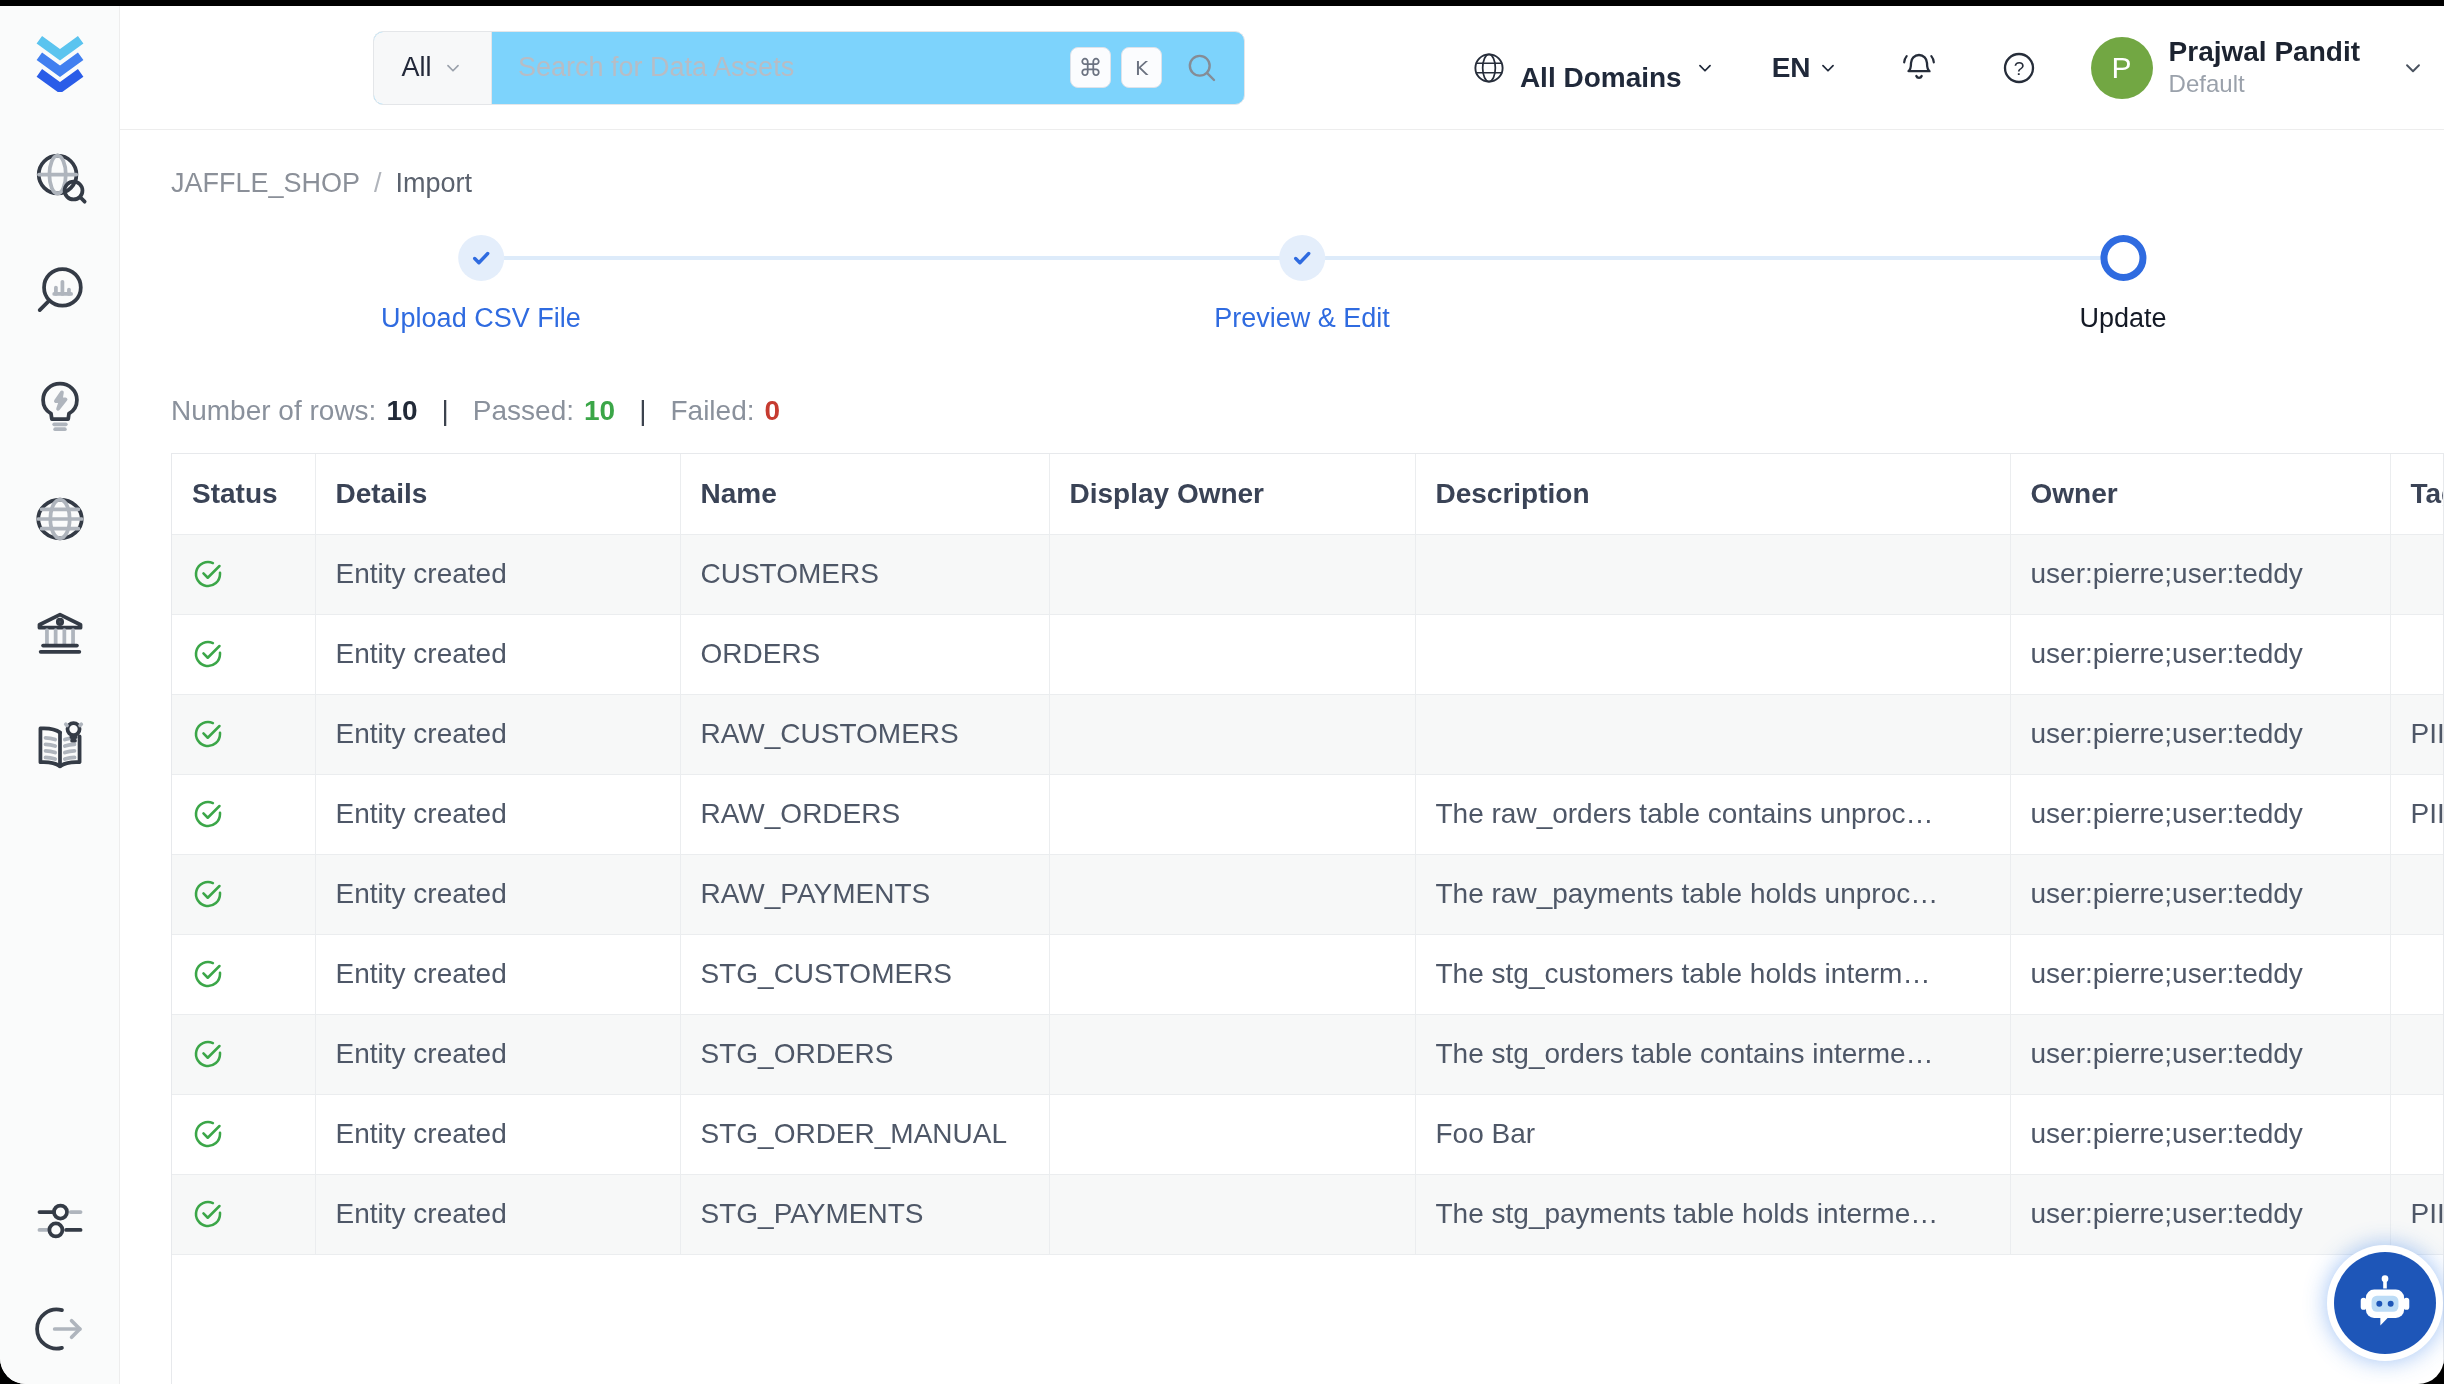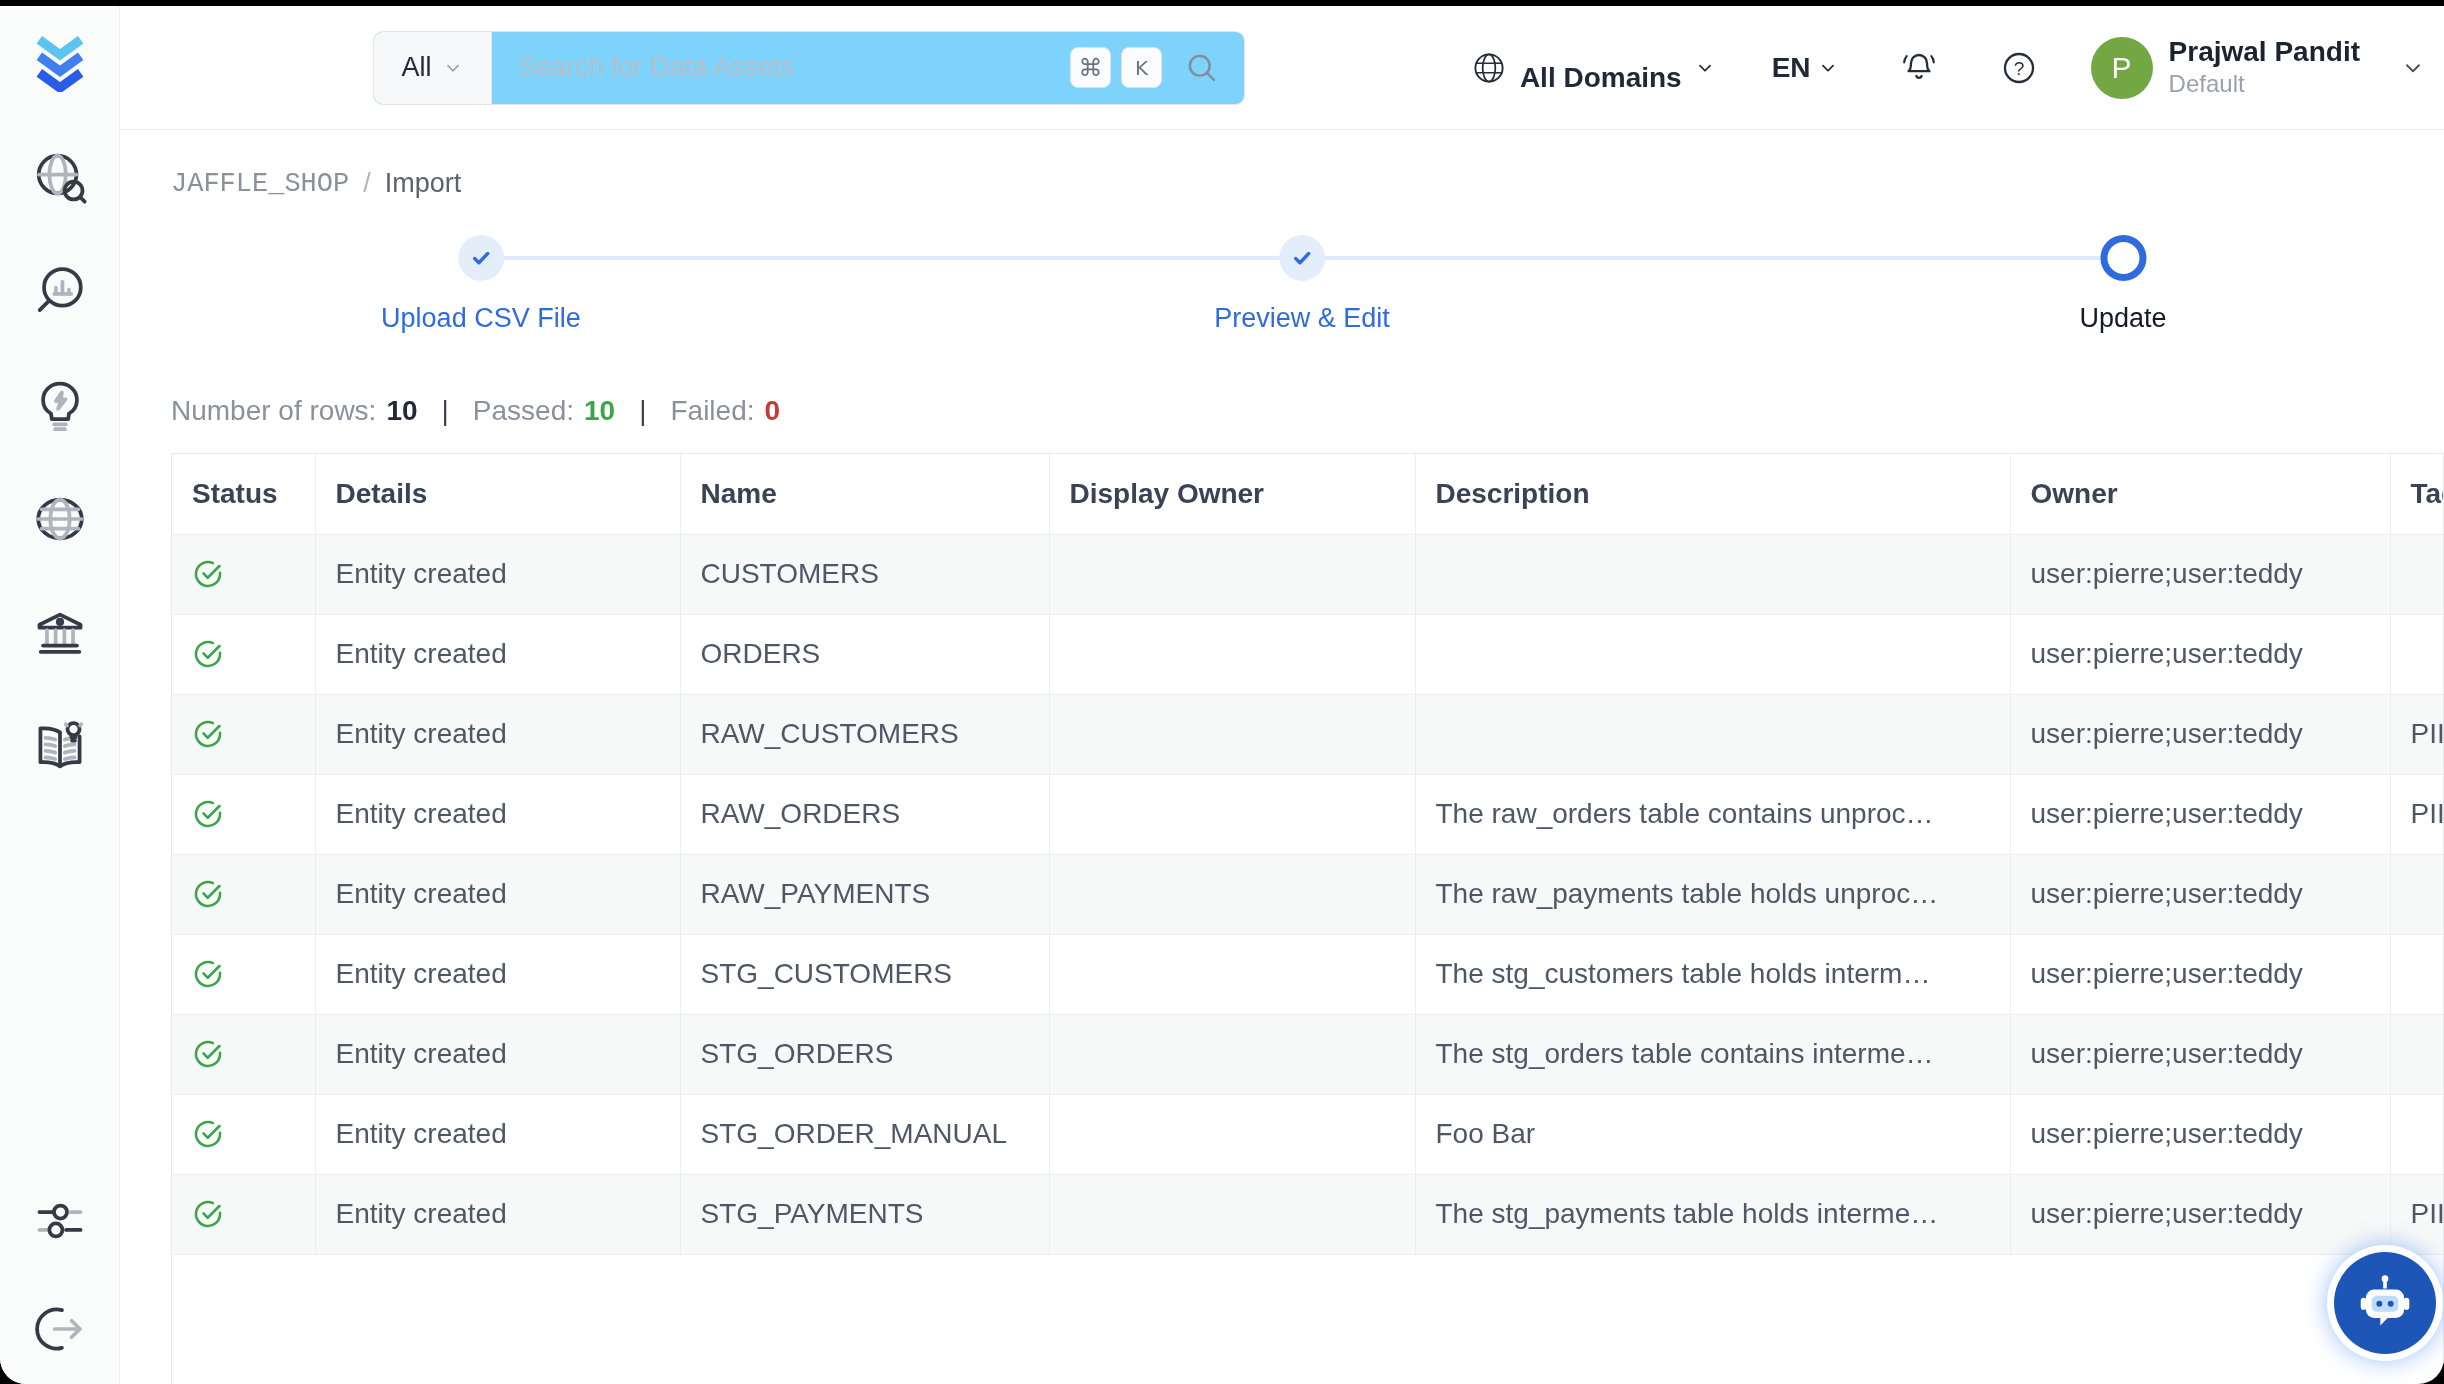--- a/index.html
+++ b/index.html
@@ -82,21 +82,21 @@
     width:62px;height:62px;border-radius:50%;background:var(--avatar-green);color:#fff;
     display:flex;align-items:center;justify-content:center;font-size:30px;font-weight:400;flex-shrink:0;
   }
   .user-meta{margin-left:16px;}
   .user-name{font-size:28px;font-weight:700;color:var(--ink);line-height:1.15;}
   .user-tenant{font-size:24px;color:#9aa1ab;line-height:1.25;}
   .user-chev{margin-left:40px;width:26px;height:26px;}
   
   .content{flex:1;padding-left:51px;position:relative;min-height:0;}
   .breadcrumb{margin-top:38px;font-size:27px;display:flex;gap:14px;align-items:center;}
-  .bc-parent{color:#8b9099;font-family:Liberation Mono, monospace;}
+  .bc-parent{color:#8b9099;}
   .bc-sep{color:#b0b4bb;}
   .bc-current{color:#5b626e;}
   
   .stepper{position:relative;margin-top:36px;height:142px;width:2262px;}
   .step-line{position:absolute;left:13.7%;right:13.7%;top:21px;height:4px;background:var(--connector);}
   .step{position:absolute;top:0;transform:translateX(-50%);text-align:right;}
   .step1{left:13.7%;} .step2{left:50%;} .step3{left:86.3%;}
   .dot{margin:0 auto;}
   .dot-done{
     width:46px;height:46px;border-radius:50%;background:var(--accent-light);

